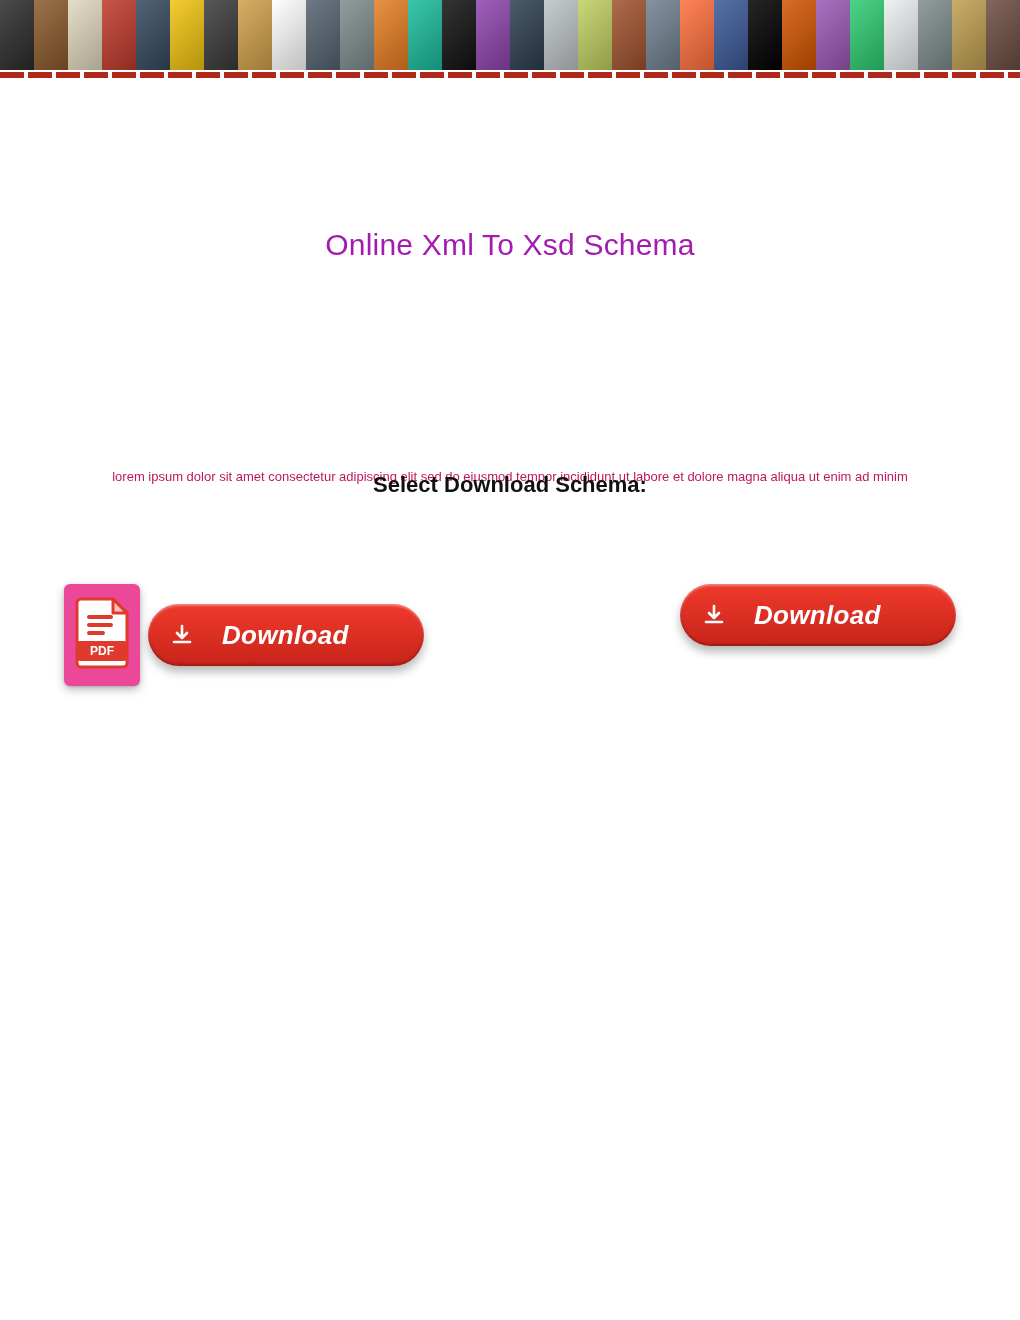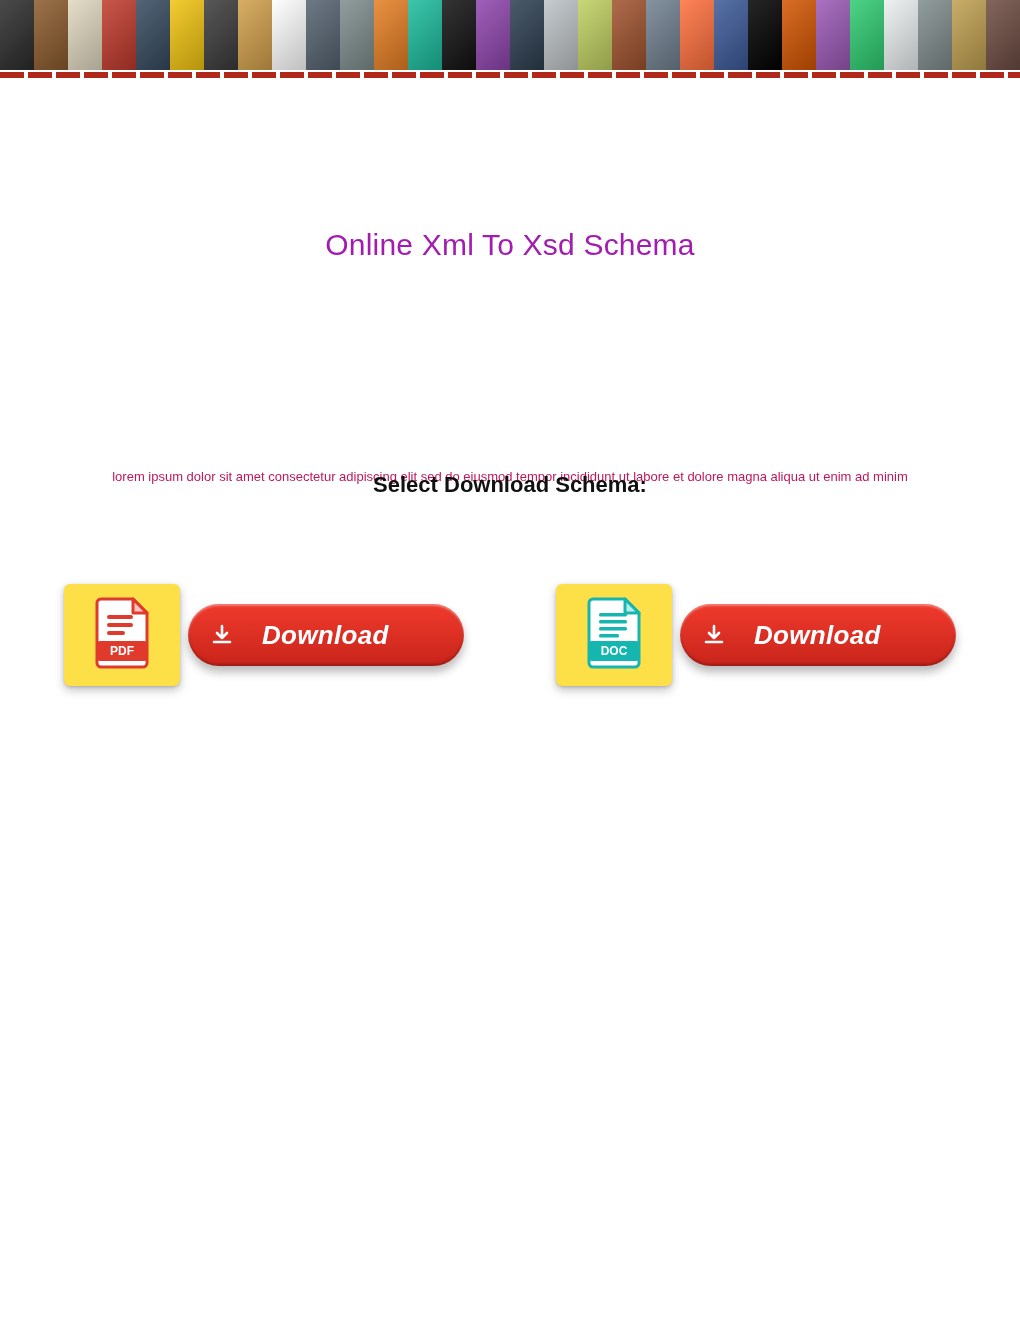--- a/index.html
+++ b/index.html
@@ -82,23 +82,23 @@
   }
   .dl-item {
     display: flex;
     align-items: center;
     gap: 8px;
     cursor: pointer;
   }
 
   
   .file-card {
-    width: 116px;
+    width: 76px;
     height: 102px;
-    background: #fde047;
+    background: #ec4899;
     border-radius: 6px;
     box-shadow: 0 4px 10px rgba(0,0,0,0.25), 0 1px 3px rgba(0,0,0,0.15);
     display: flex;
     align-items: center;
     justify-content: center;
     position: relative;
   }
 
   
   .pill {
@@ -192,34 +192,20 @@
         <svg viewBox="0 0 24 24" fill="none">
           <path d="M12 3 V15 M12 15 L7 10 M12 15 L17 10" stroke="#fff" stroke-width="2.6" stroke-linecap="round" stroke-linejoin="round"></path>
           <path d="M4 19 H20" stroke="#fff" stroke-width="2.6" stroke-linecap="round"></path>
         </svg>
       </span>
       <span>Download</span>
     </div>
   </div>
 
   <div class="dl-item">
-    <div class="file-card">
-      <span class="doc-icon">
-        <svg viewBox="0 0 58 72">
-          <path d="M8 2 H40 L54 16 V66 a4 4 0 0 1 -4 4 H8 a4 4 0 0 1 -4 -4 V6 a4 4 0 0 1 4 -4 Z" fill="#fff" stroke="#16b6b0" stroke-width="3"></path>
-          <path d="M40 2 V16 H54 Z" fill="#b8ecea" stroke="#16b6b0" stroke-width="3" stroke-linejoin="round"></path>
-          <rect x="4" y="44" width="50" height="20" rx="3" fill="#16b6b0"></rect>
-          <text x="29" y="58" text-anchor="middle" font-family="Arial" font-size="12" font-weight="700" fill="#fff">DOC</text>
-          <rect x="14" y="16" width="28" height="3.5" rx="1.5" fill="#16b6b0"></rect>
-          <rect x="14" y="23" width="28" height="3.5" rx="1.5" fill="#16b6b0"></rect>
-          <rect x="14" y="30" width="28" height="3.5" rx="1.5" fill="#16b6b0"></rect>
-          <rect x="14" y="37" width="20" height="3.5" rx="1.5" fill="#16b6b0"></rect>
-        </svg>
-      </span>
-    </div>
     <div class="pill">
       <span class="dl-icon">
         <svg viewBox="0 0 24 24" fill="none">
           <path d="M12 3 V15 M12 15 L7 10 M12 15 L17 10" stroke="#fff" stroke-width="2.6" stroke-linecap="round" stroke-linejoin="round"></path>
           <path d="M4 19 H20" stroke="#fff" stroke-width="2.6" stroke-linecap="round"></path>
         </svg>
       </span>
       <span>Download</span>
     </div>
   </div>

